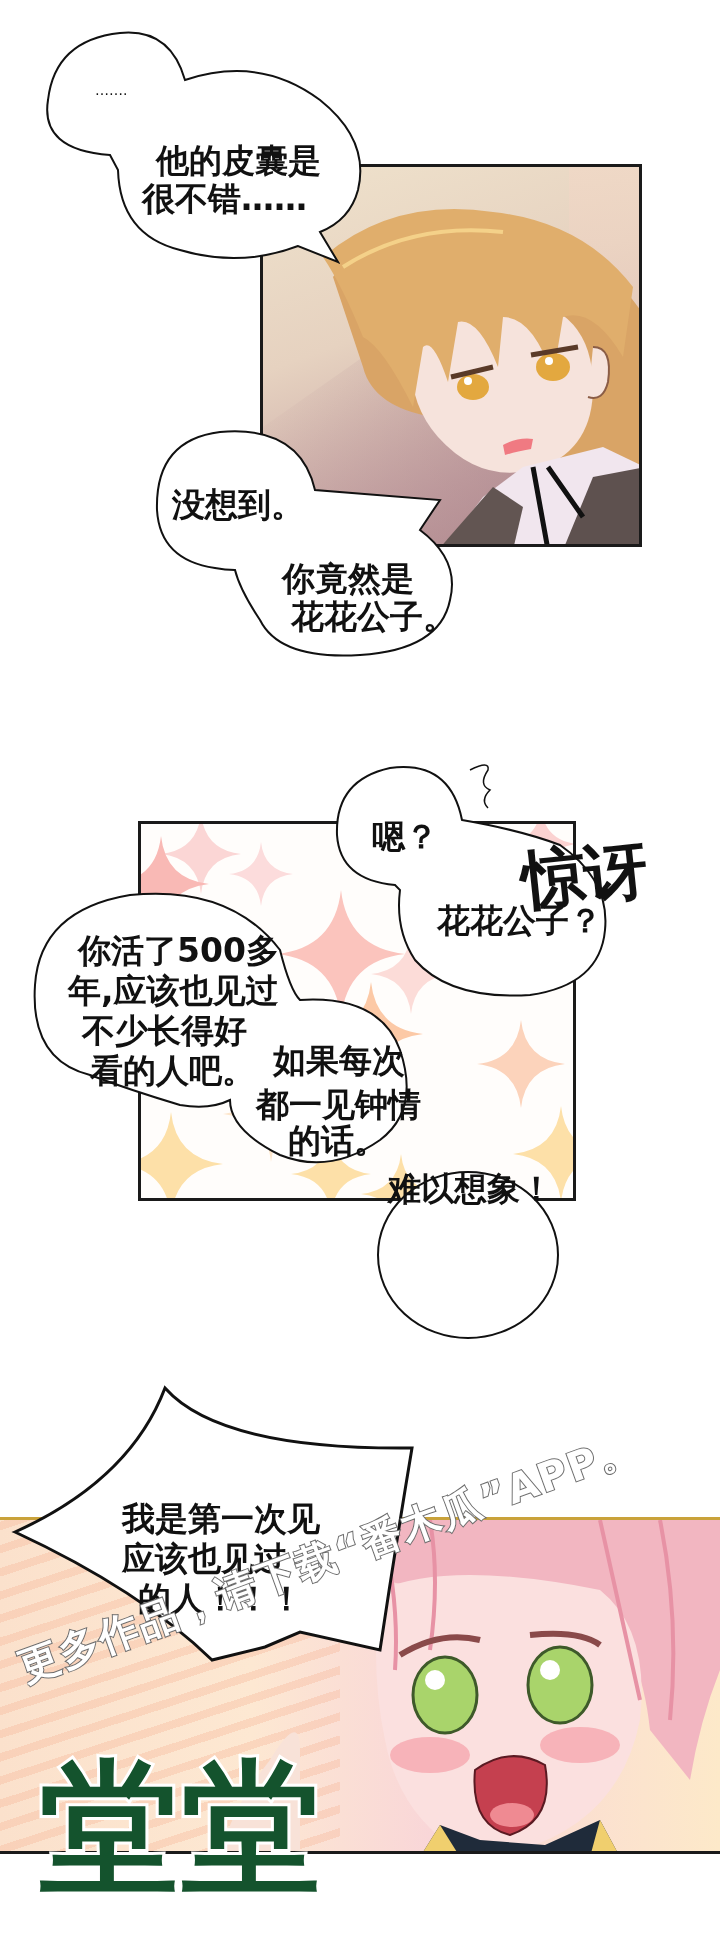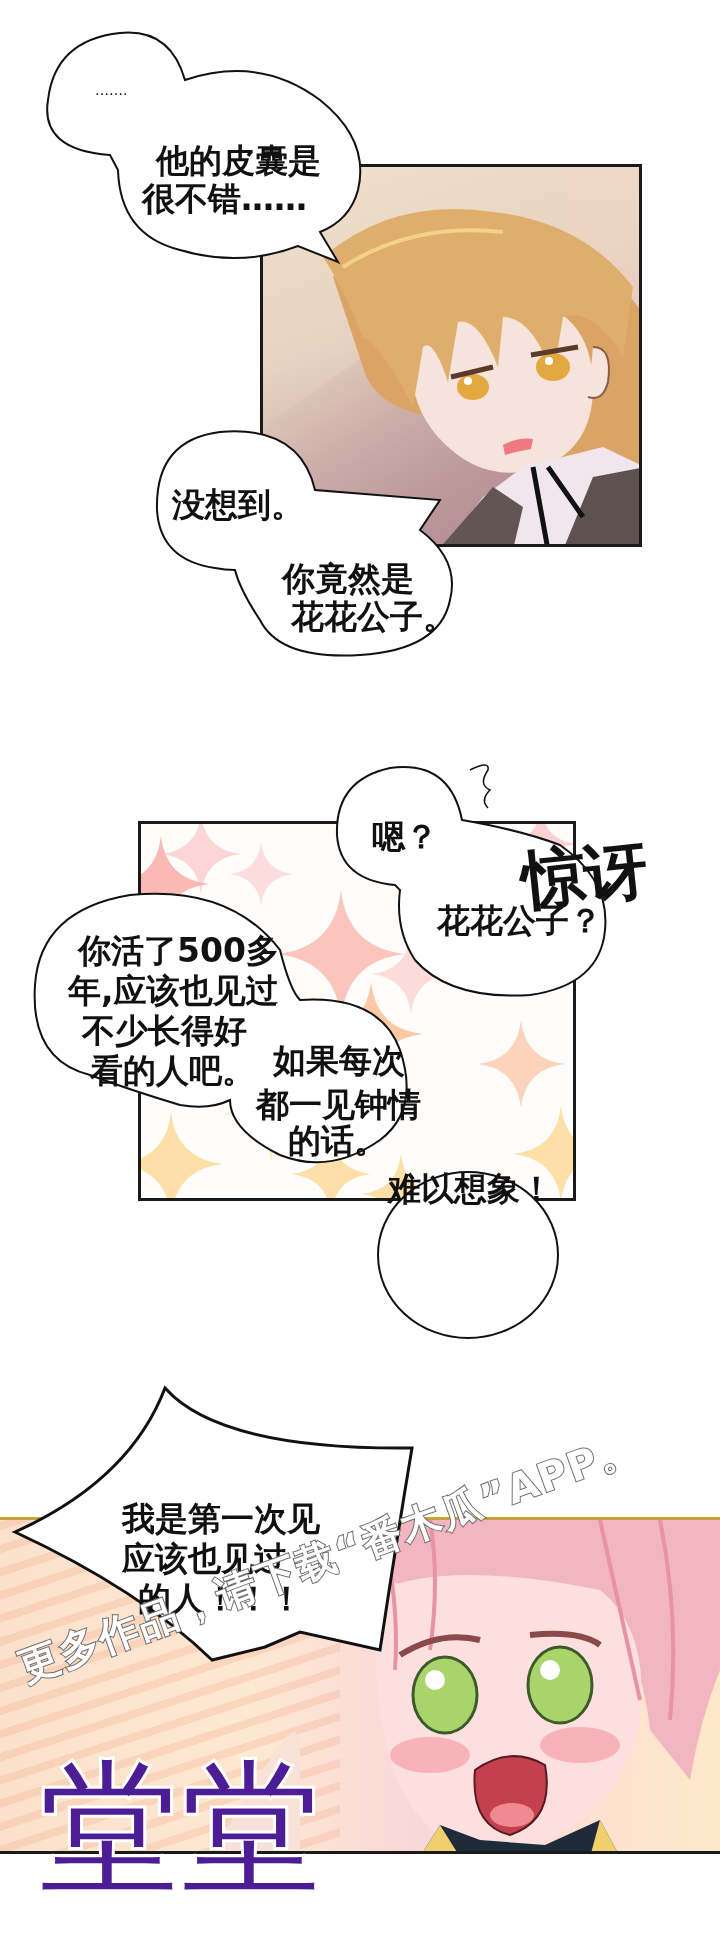--- a/index.html
+++ b/index.html
@@ -22,21 +22,21 @@
   #panel2 { left:138px; top:821px; width:438px; height:380px; background:#fffdfb; }
 
   
   #panel3 { left:0; top:1517px; width:720px; height:337px; border-width:3px 0;
     border-color:#c9a23a #1a1a1a #1a1a1a #1a1a1a;
     background:linear-gradient(90deg,#fbe1cc 0%,#fde8d2 35%,#f9d6d8 60%,#fde9c9 100%); }
   .rays { position:absolute; left:0; top:0; width:340px; height:100%;
     background:repeating-linear-gradient(-18deg, rgba(255,255,255,0) 0 14px, rgba(246,180,150,.35) 14px 22px); }
 
   .sfx-big { position:absolute; font-weight:bold; color:#111; font-size:64px; letter-spacing:-2px; transform:rotate(-6deg); }
-  .sfx-tang { position:absolute; font-weight:normal; color:#4c1d95; font-size:138px; letter-spacing:4px;
+  .sfx-tang { position:absolute; font-weight:bold; color:#14532d; font-size:138px; letter-spacing:4px;
     -webkit-text-stroke:6px #ffffff; paint-order:stroke fill; }
   .watermark { position:absolute; font-size:40px; font-weight:bold; color:#ffffff;
     -webkit-text-stroke:2px #6e6e6e; paint-order:stroke fill; transform:rotate(-20deg); transform-origin:left bottom; white-space:nowrap; letter-spacing:2px; }
 </style>
 </head>
 <body>
 
 <div id="panel1" class="panel">
   <div class="wall"></div>
   <div class="shadow"></div>

